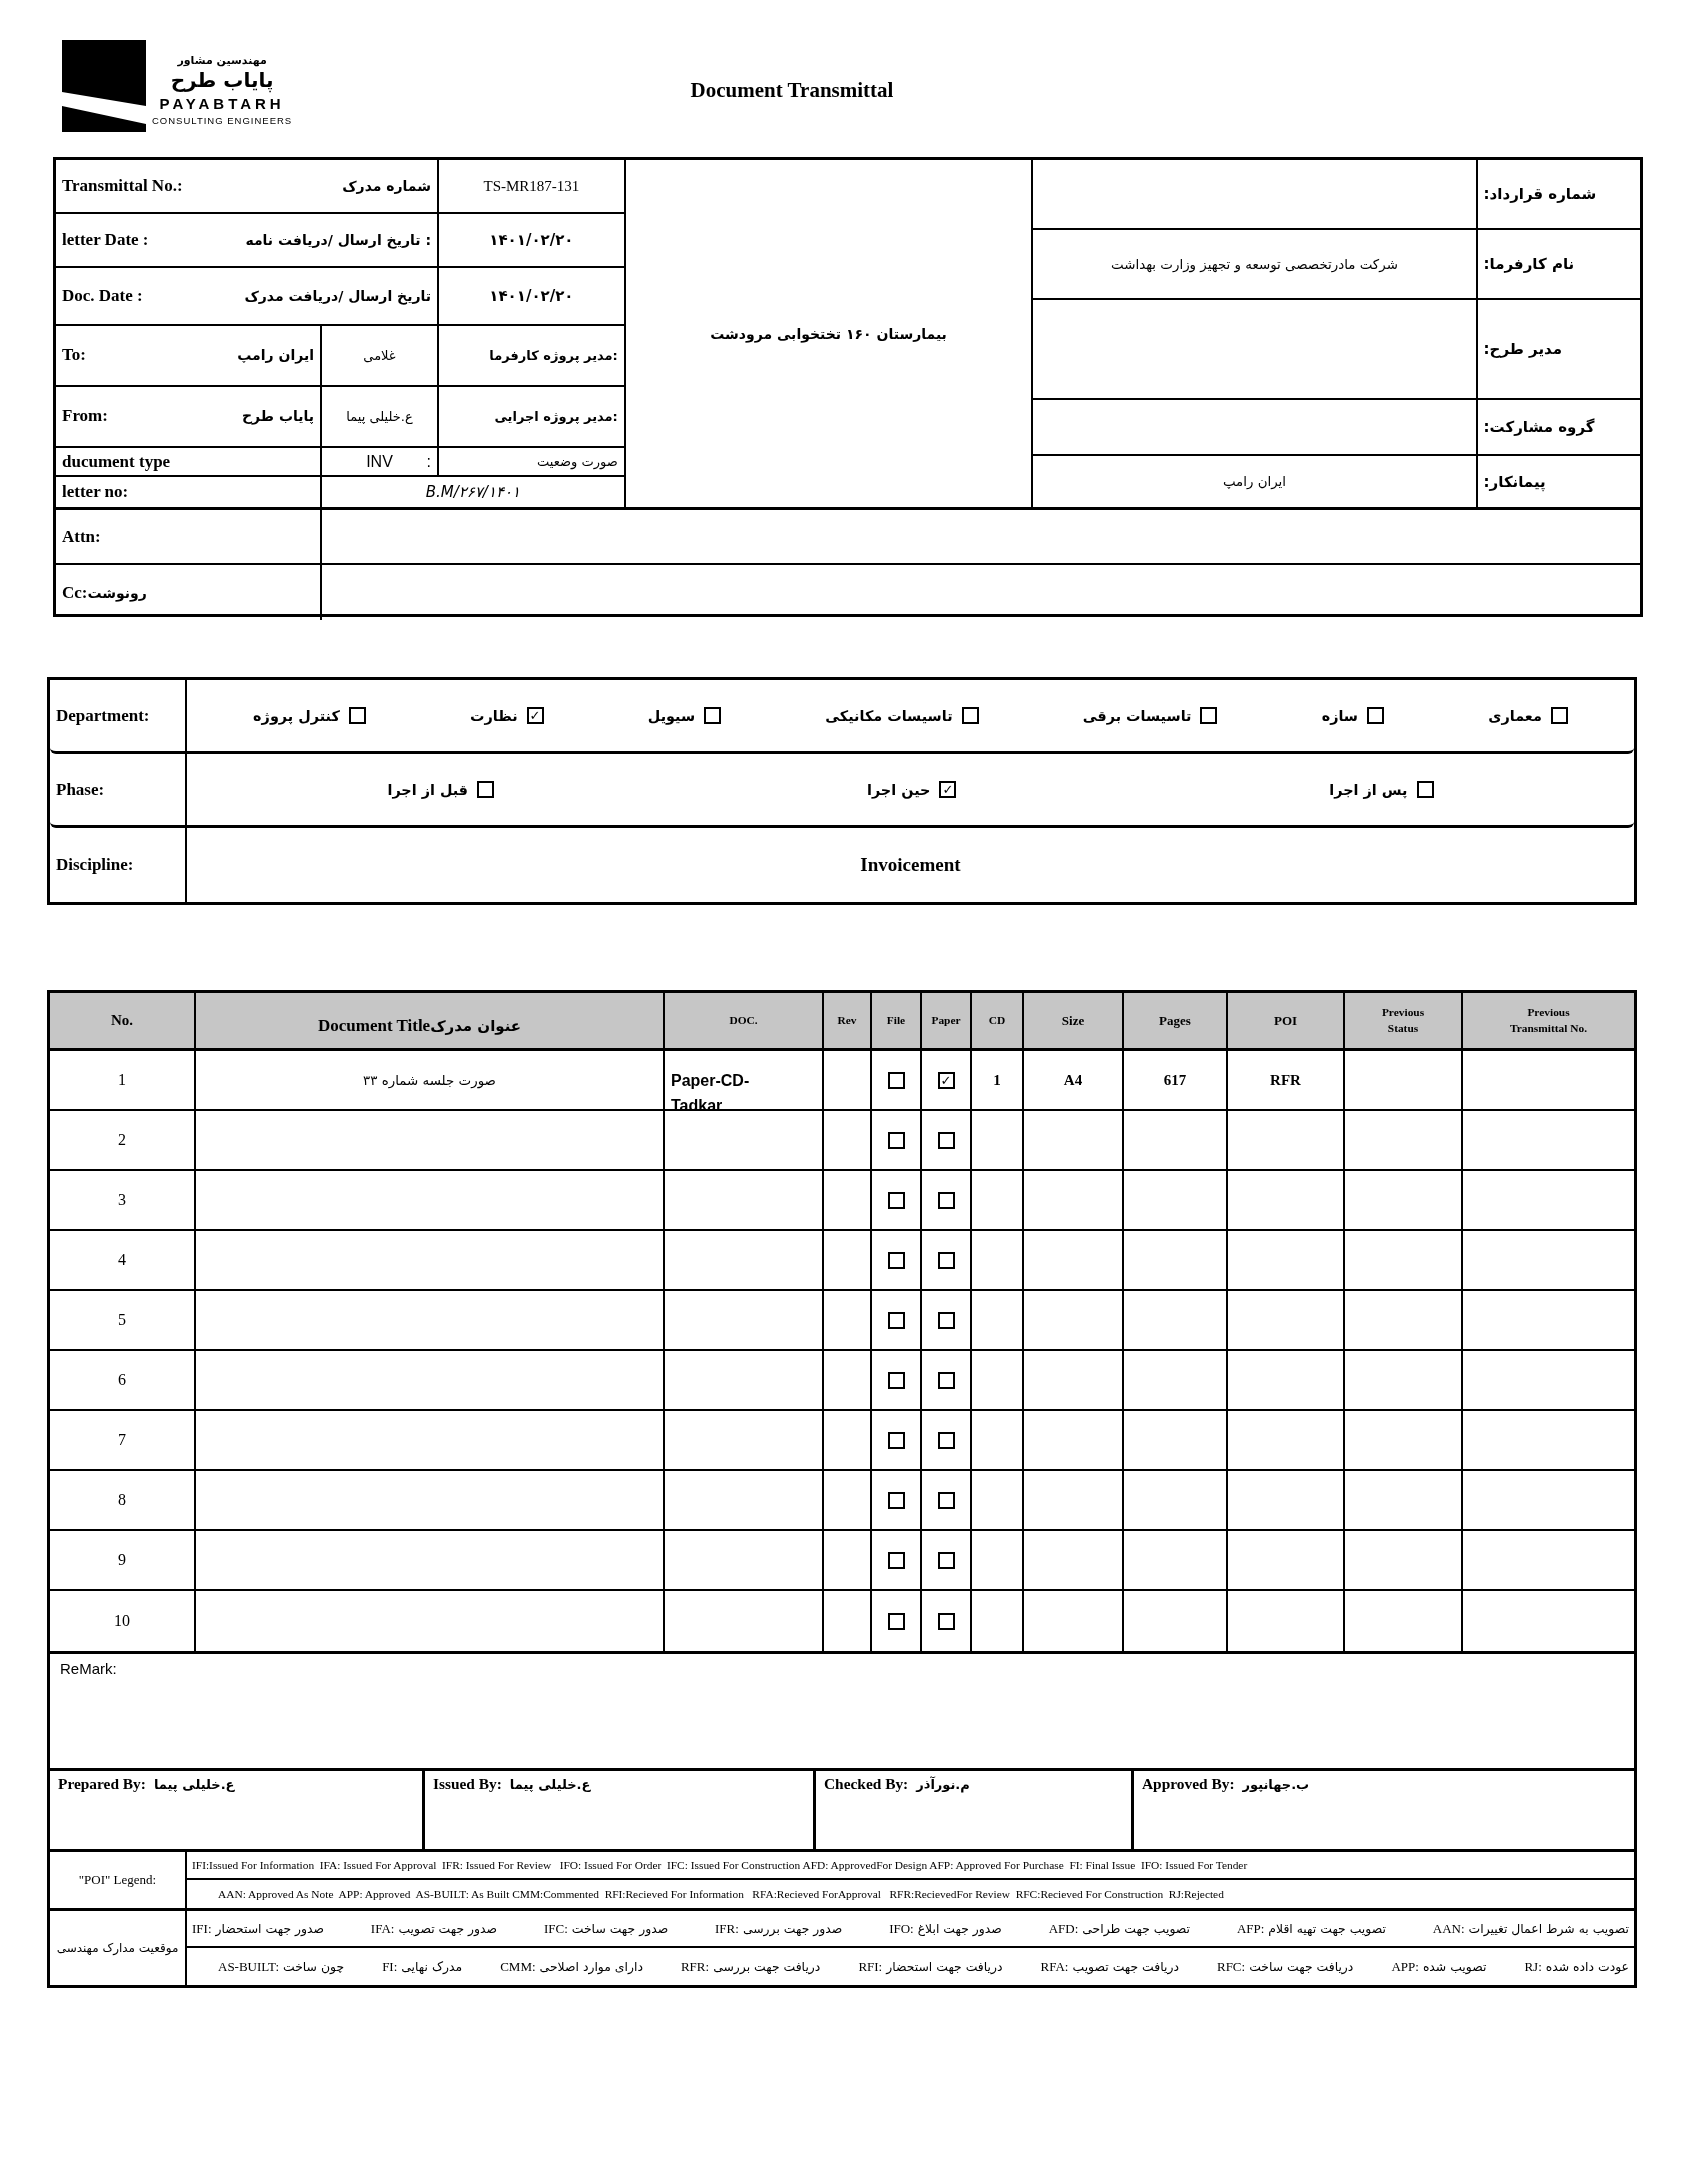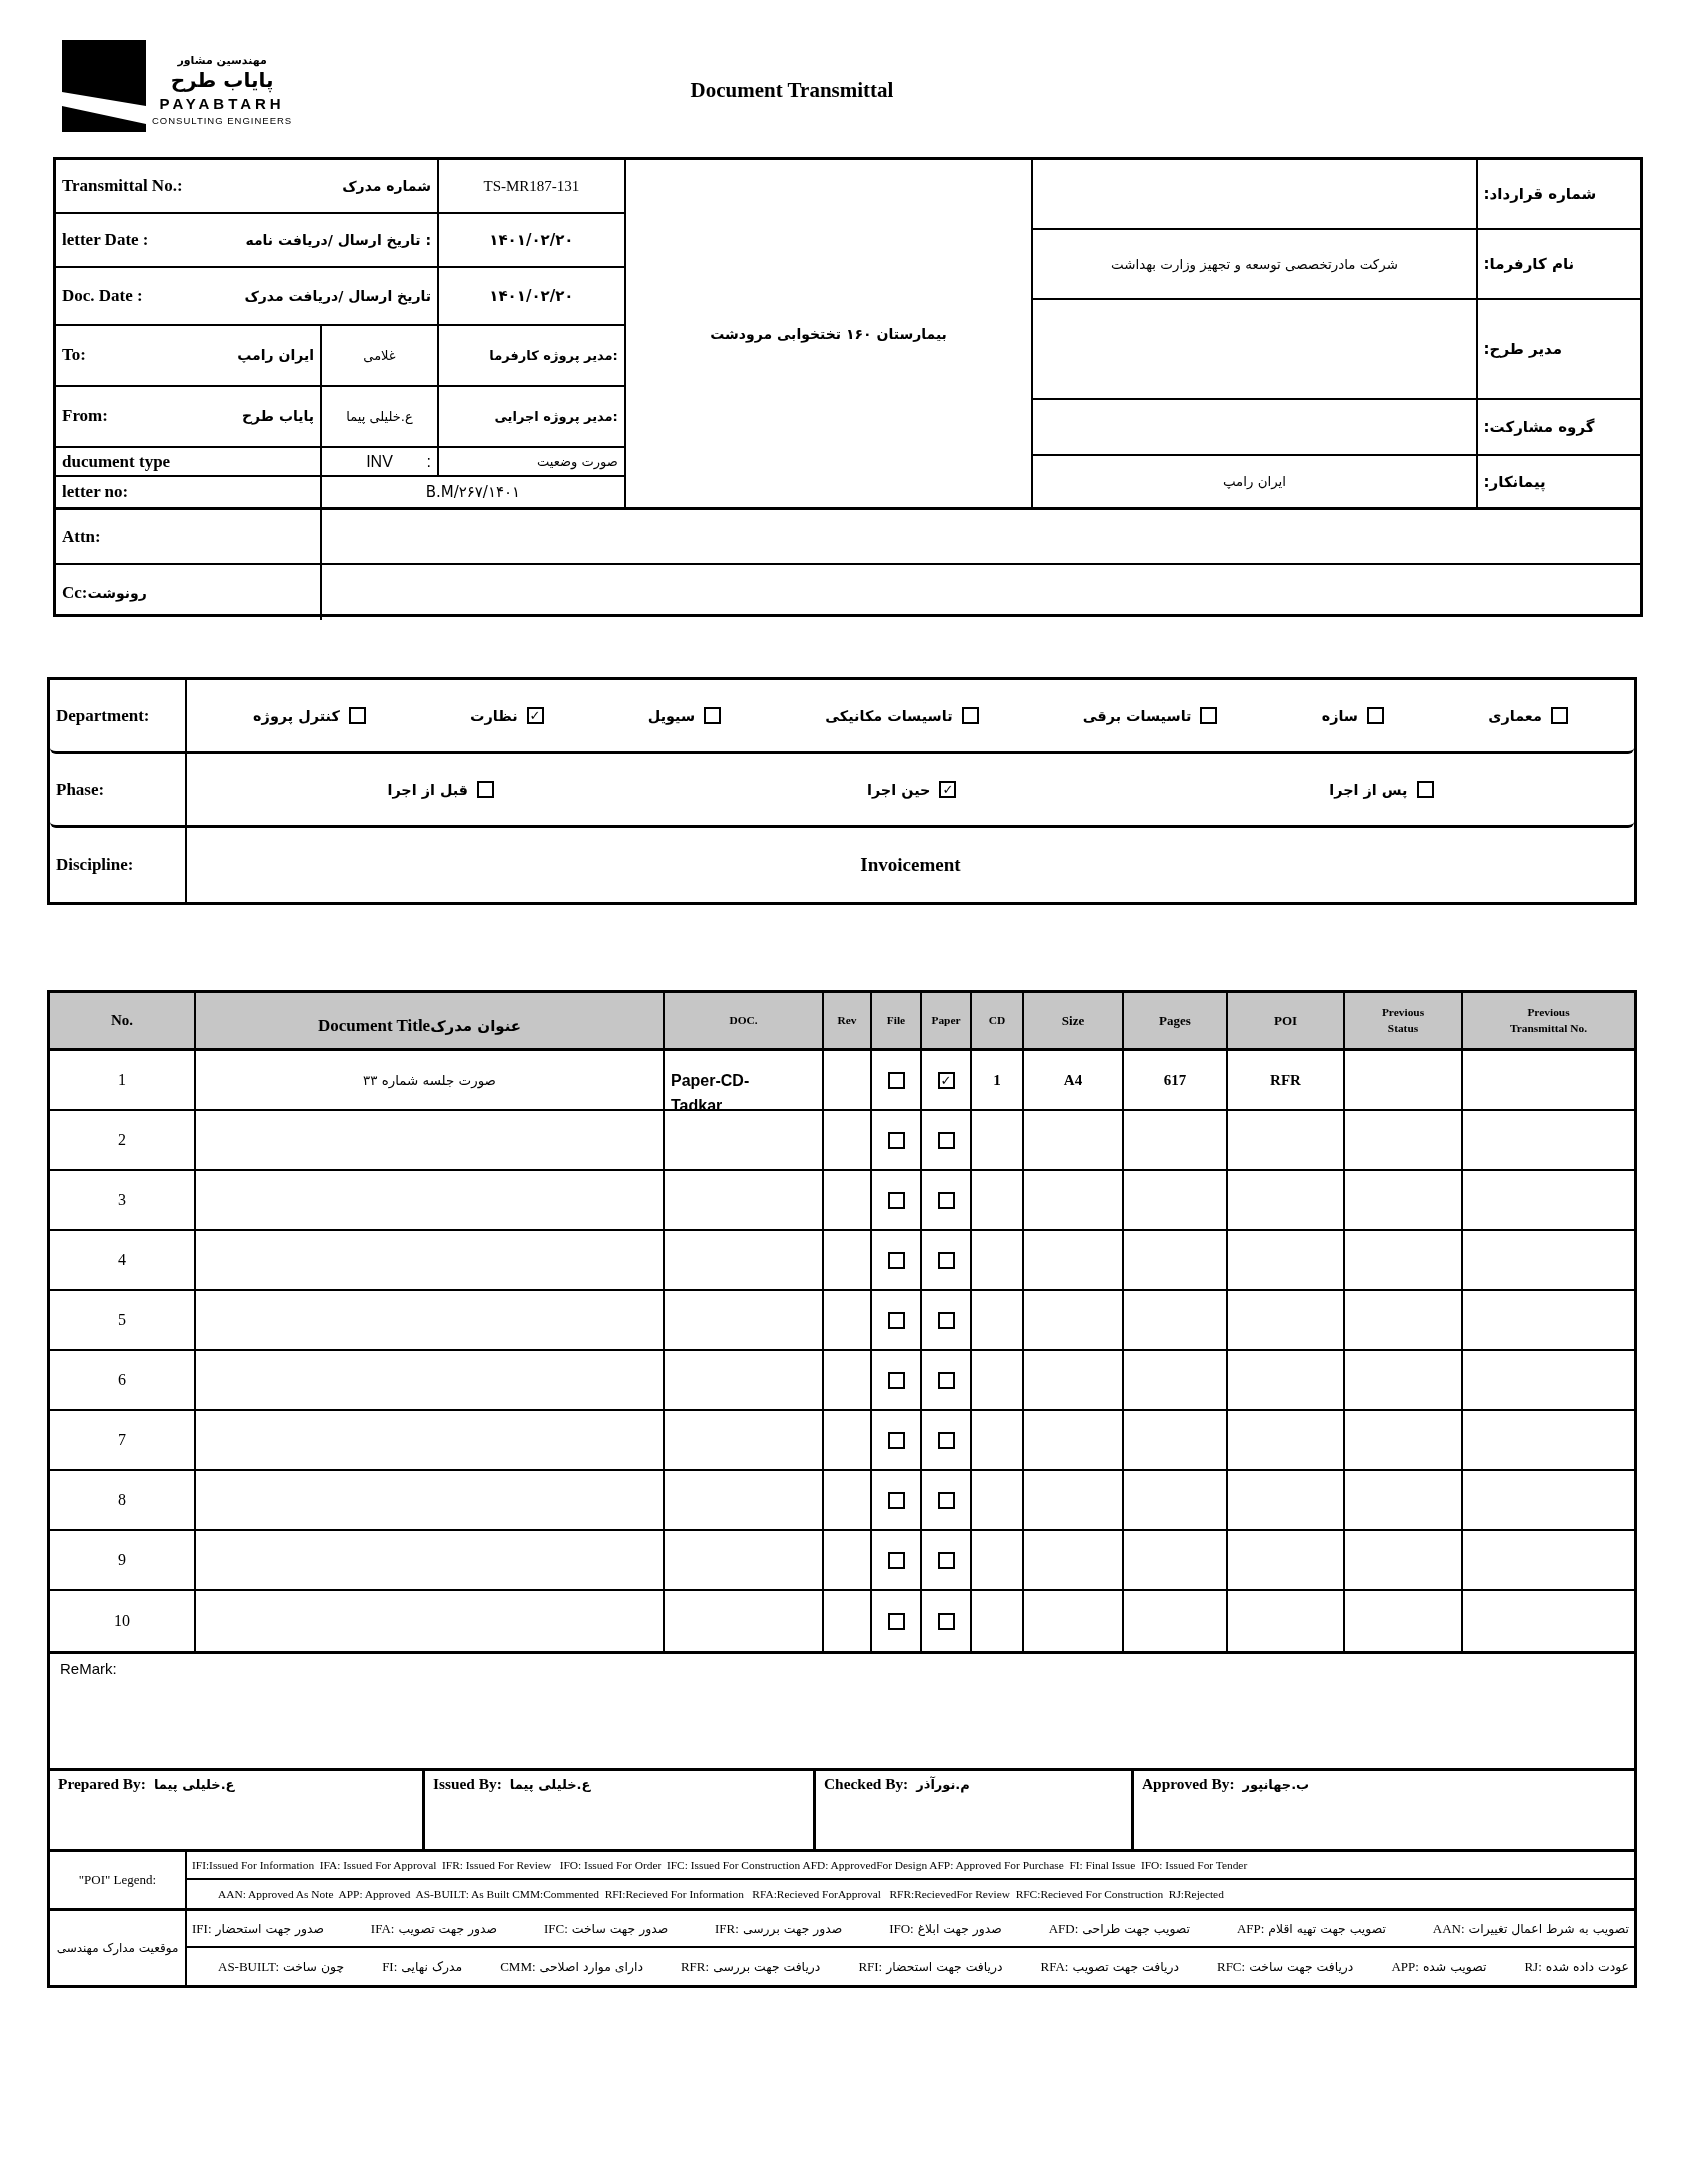--- a/index.html
+++ b/index.html
@@ -33,21 +33,21 @@
   .lblcell .fa, .tofrom .fa{font-weight:bold;font-size:14px;}
   .valcell{flex:1;justify-content:center;font-size:15px;}
   .valcell.date{font-weight:bold;}
   .tofrom{width:266px;justify-content:space-between;}
   .tofrom .en{font-size:17px;font-weight:bold;}
   .personcell{width:117px;justify-content:center;font-size:13px;}
   .rolecell{flex:1;justify-content:flex-end;font-weight:bold;font-size:13px;border-radius:24px;}
   .doctype-mid{width:117px;position:relative;justify-content:center;font-family:"Liberation Sans","DejaVu Sans",sans-serif;font-size:16px;}
   .doctype-colon{position:absolute;right:6px;}
   .doctype-fa{flex:1;justify-content:flex-end;font-size:13px;}
-  .letterno-val{flex:1;justify-content:center;font-family:"DejaVu Sans",sans-serif;font-size:15px;}
+  .letterno-val{flex:1;justify-content:center;font-family:"DejaVu Sans",sans-serif;font-size:15px;font-style:italic;}
   .hosp{width:409px;border-right:2px solid #000;box-sizing:border-box;display:flex;align-items:center;justify-content:center;font-size:14px;font-weight:bold;text-align:center;padding:0 14px;}
   .hr-col{display:grid;grid-template-rows:70px 70px 100px 56px 1fr;box-sizing:border-box;}
   .hr-vals{width:446px;border-right:2px solid #000;}
   .hr-labs{width:163px;}
   .hr-cell{box-sizing:border-box;border-bottom:2px solid #000;display:flex;align-items:center;}
   .hr-col .hr-cell:last-child{border-bottom:none;}
   .hr-cell.val{justify-content:center;font-size:13.4px;text-align:center;padding:0 8px;}
   .hr-cell.lab{justify-content:flex-end;font-weight:bold;font-size:15px;padding:0 6px;direction:rtl;text-align:right;}
   .attn-row{display:flex;height:55px;border-bottom:2px solid #000;box-sizing:border-box;}
   .attn-row:last-child{border-bottom:none;}

